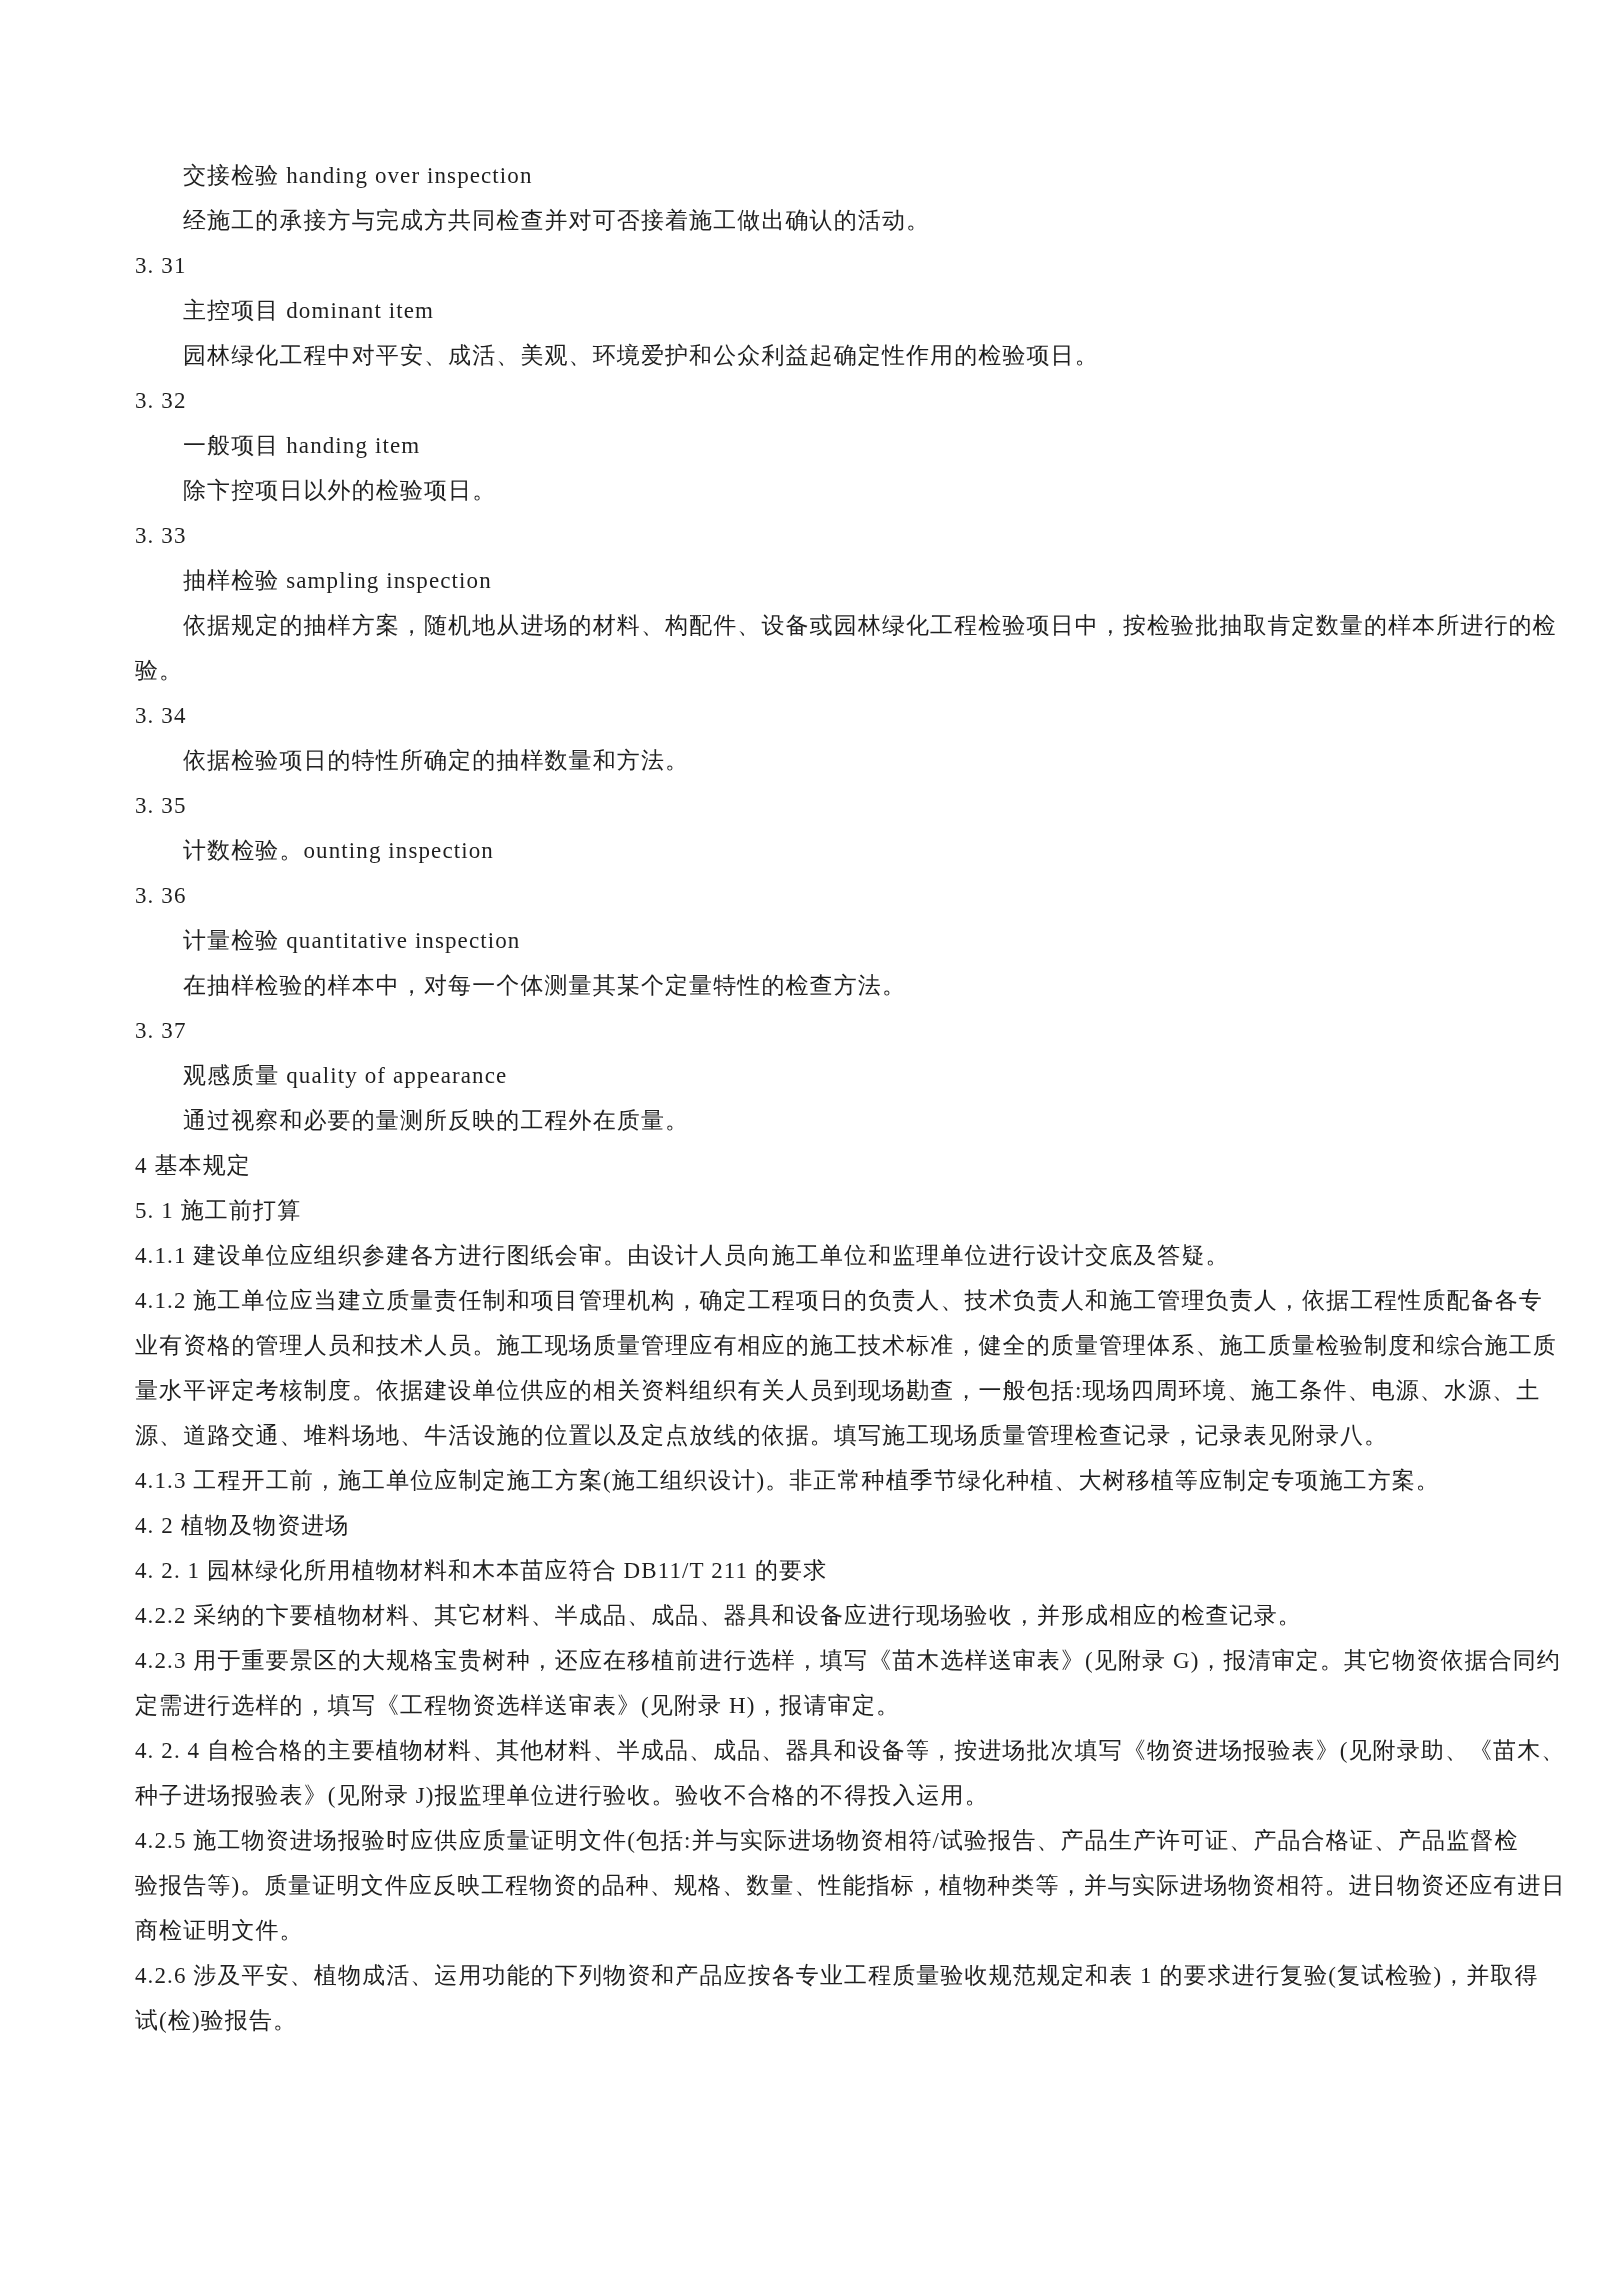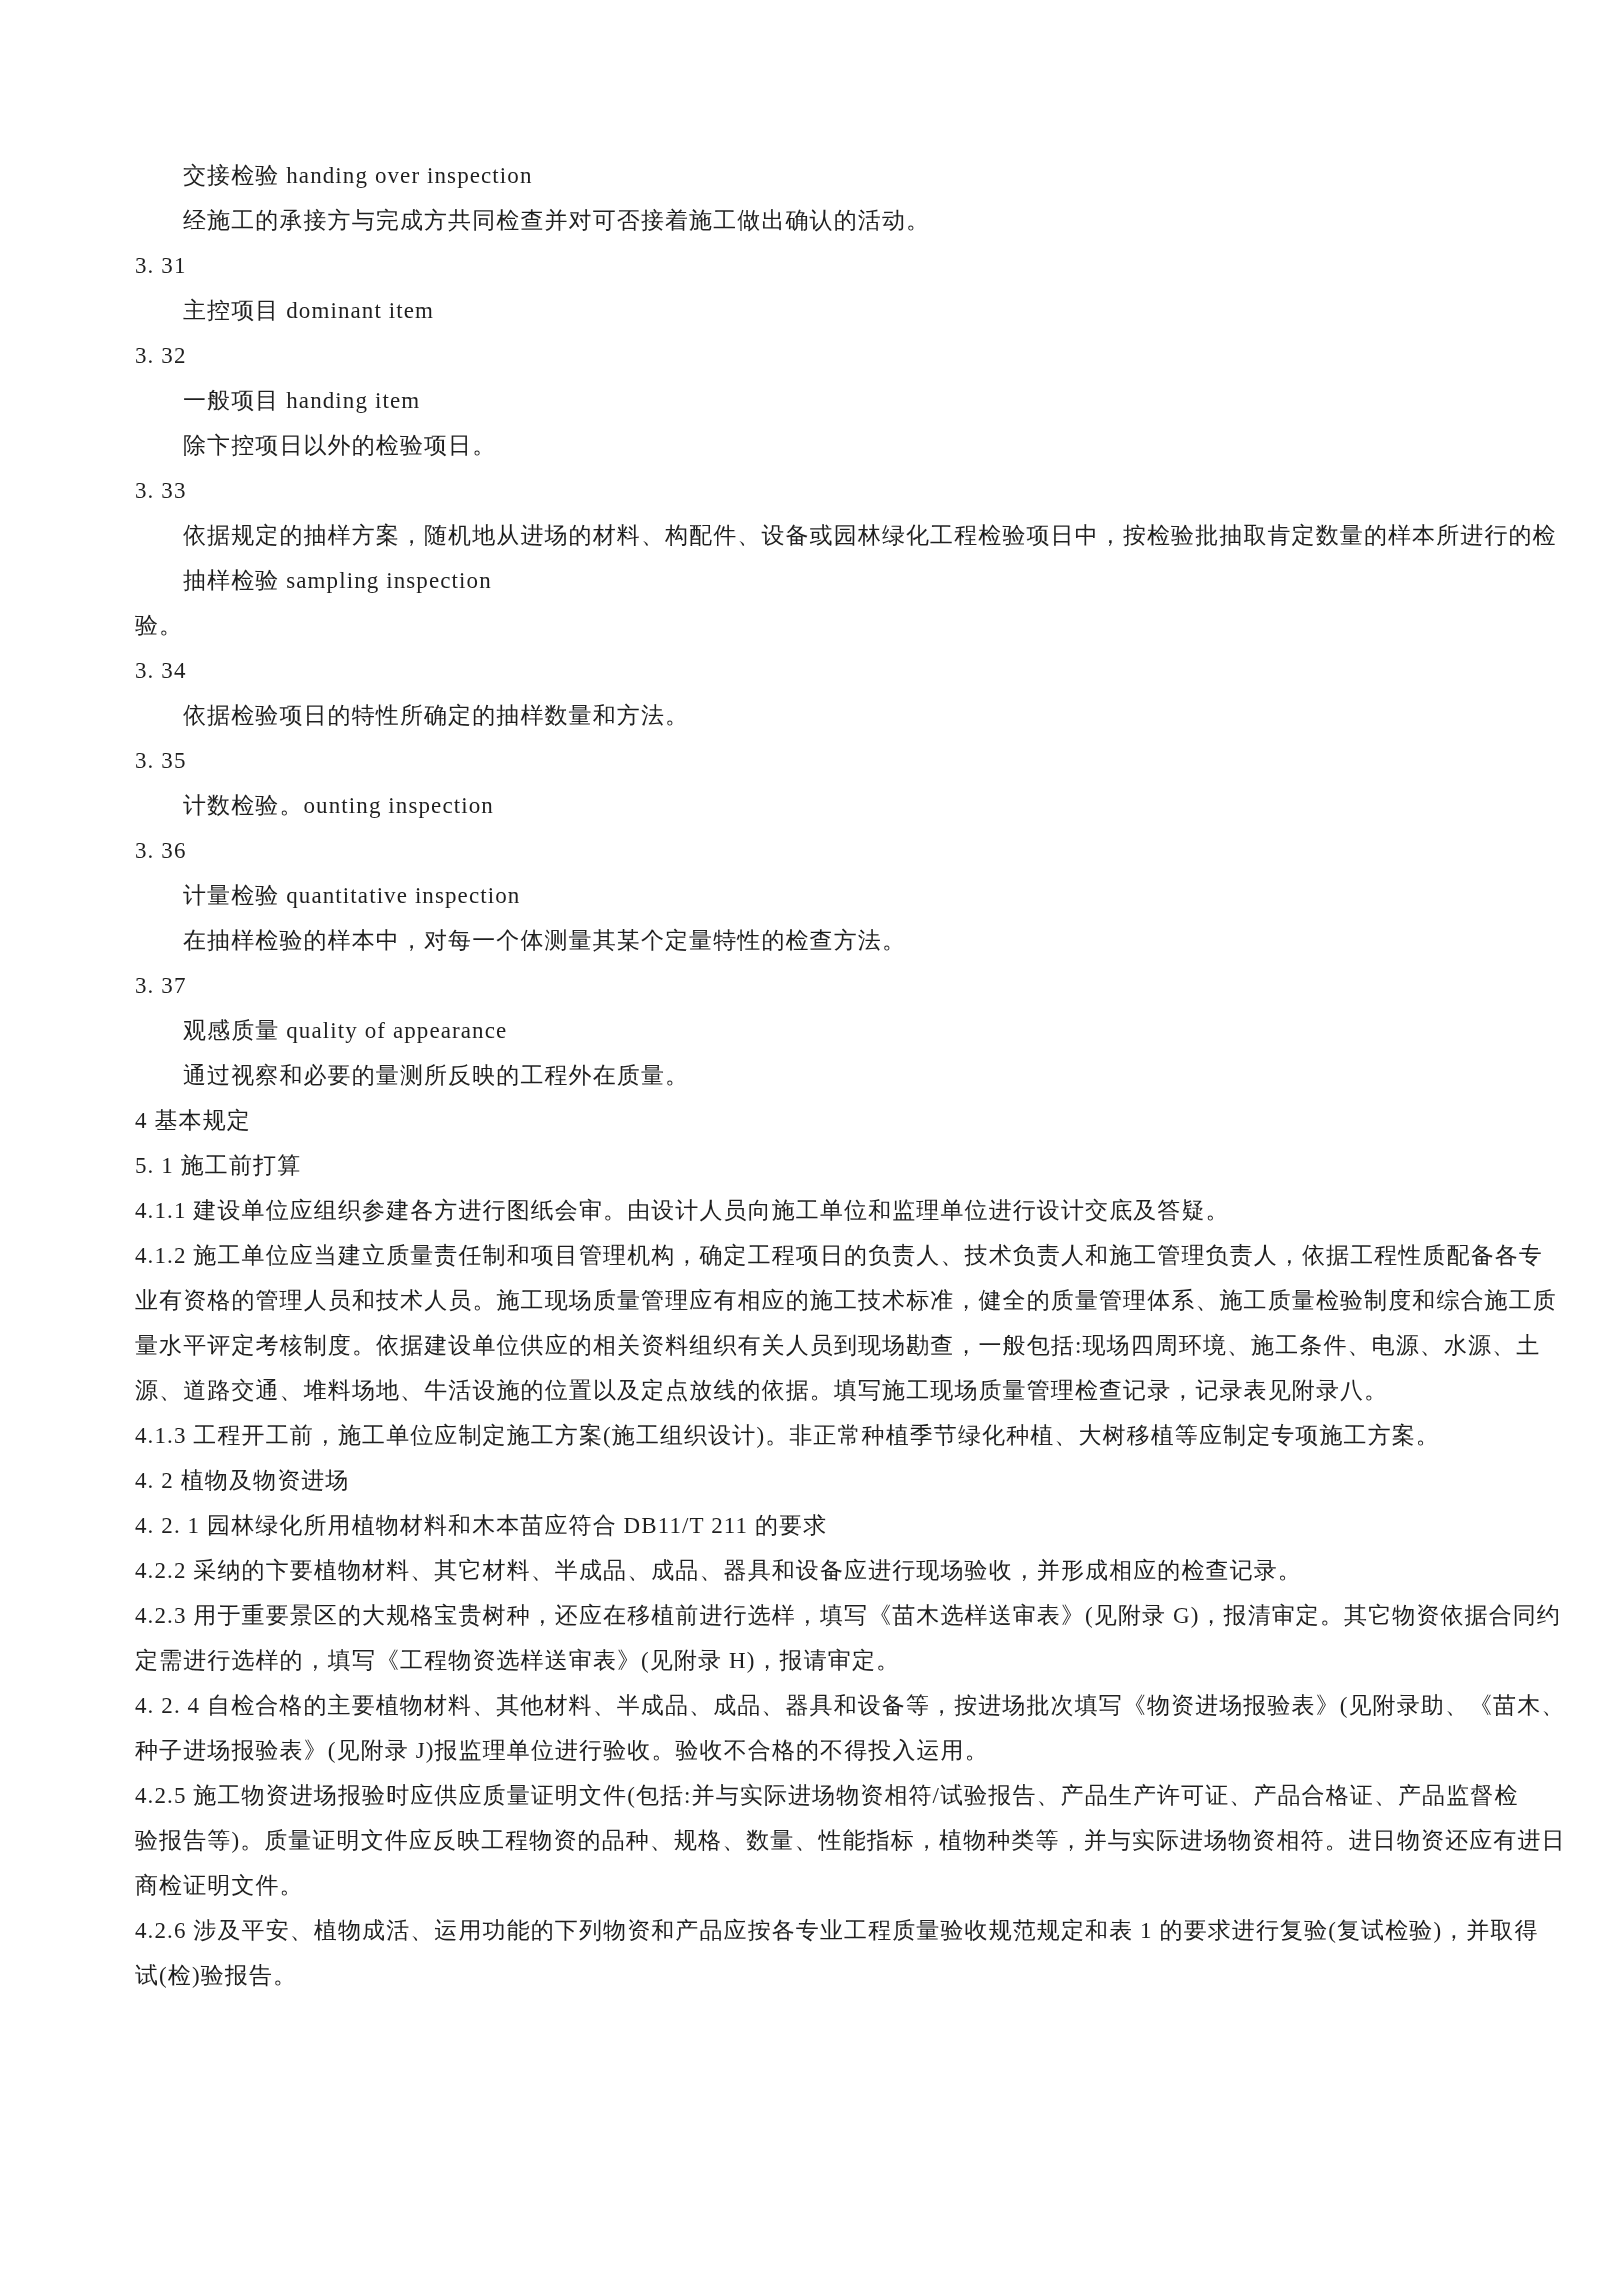--- a/index.html
+++ b/index.html
@@ -37,26 +37,27 @@
 </style>
 </head>
 <body style="background: rgb(255, 255, 255);">
 
 <div class="page">
   <div class="content" id="document-content" style="color: rgb(31, 31, 31);">
       <div class="line indent">交接检验 handing over inspection</div>
       <div class="line indent">经施工的承接方与完成方共同检查并对可否接着施工做出确认的活动。</div>
       <div class="line">3. 31</div>
       <div class="line indent">主控项目 dominant item</div>
+      <div class="line indent">园林绿化工程中对平安、成活、美观、环境爱护和公众利益起确定性作用的检验项日。</div>
       <div class="line">3. 32</div>
       <div class="line indent">一般项目 handing item</div>
       <div class="line indent">除卞控项日以外的检验项日。</div>
       <div class="line">3. 33</div>
+      <div class="line indent">抽样检验 sampling inspection</div>
       <div class="line indent">依据规定的抽样方案，随机地从进场的材料、构配件、设备或园林绿化工程检验项日中，按检验批抽取肯定数量的样本所进行的检</div>
-      <div class="line indent">抽样检验 sampling inspection</div>
       <div class="line">验。</div>
       <div class="line">3. 34</div>
       <div class="line indent">依据检验项日的特性所确定的抽样数量和方法。</div>
       <div class="line">3. 35</div>
       <div class="line indent">计数检验。ounting inspection</div>
       <div class="line">3. 36</div>
       <div class="line indent">计量检验 quantitative inspection</div>
       <div class="line indent">在抽样检验的样本中，对每一个体测量其某个定量特性的检查方法。</div>
       <div class="line">3. 37</div>
       <div class="line indent">观感质量 quality of appearance</div>

